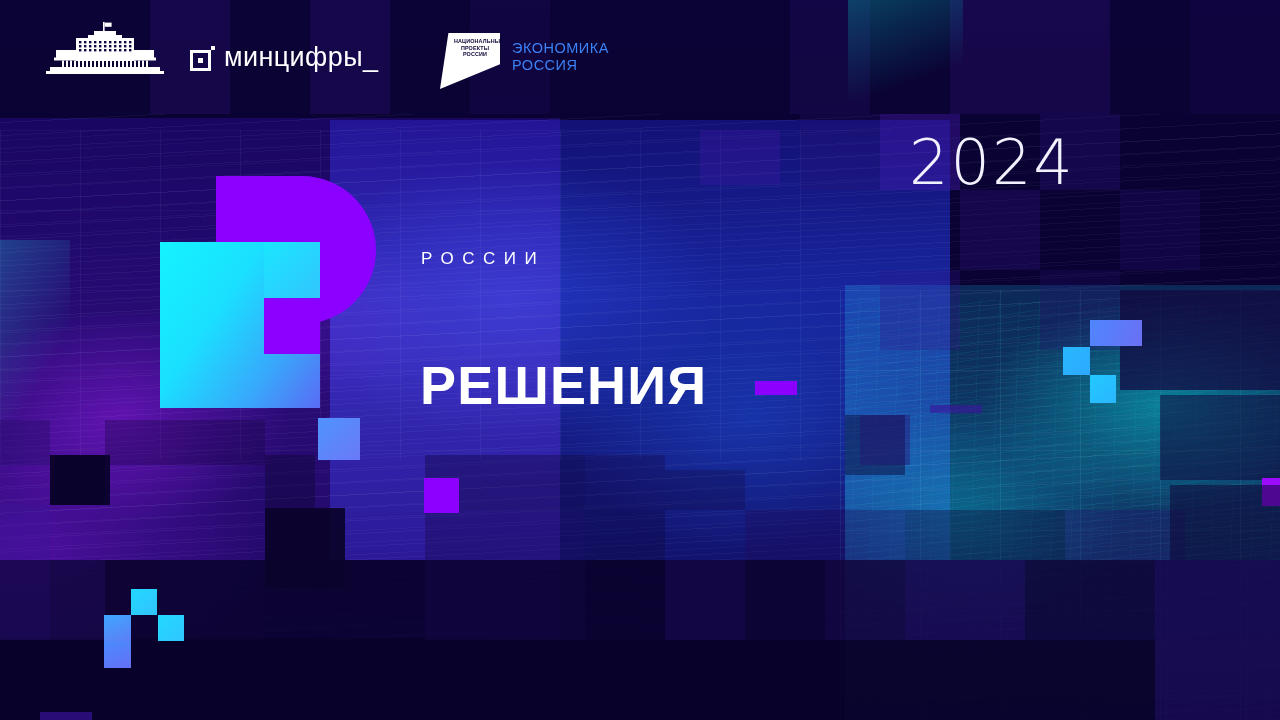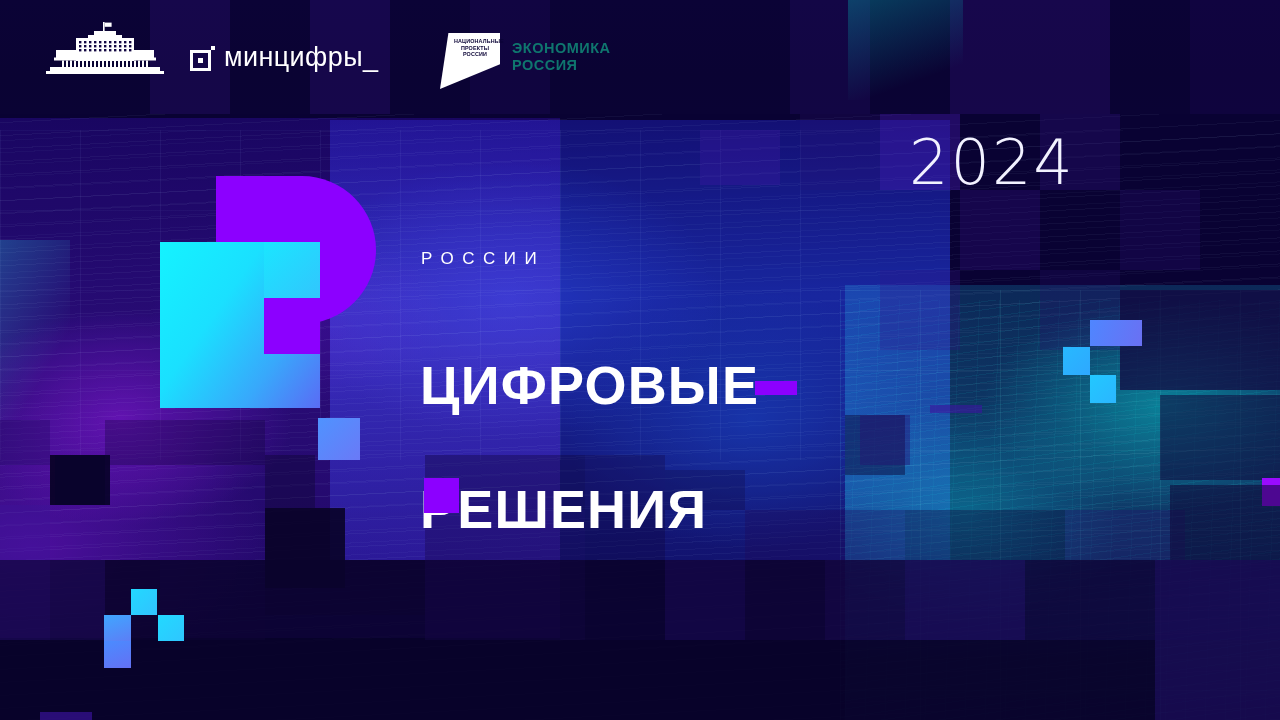--- a/index.html
+++ b/index.html
@@ -124,21 +124,21 @@
   .npr{position:absolute;left:440px;top:33px;display:flex;align-items:flex-start;gap:12px;}
   .npr-flag{position:relative;width:60px;height:56px;}
   .npr-flag .sail{
     position:absolute;left:0;top:0;width:60px;height:56px;background:#fff;
     clip-path:polygon(14% 0%, 100% 0%, 100% 56%, 0% 100%);
   }
   .npr-flag .txt{
     position:absolute;left:14px;top:5px;width:42px;color:#0a0335;
     font-size:5.4px;font-weight:bold;line-height:6.6px;letter-spacing:.15px;text-align:center;
   }
-  .npr-text{color:#0f766e;font-size:14.5px;font-weight:bold;line-height:17px;letter-spacing:.5px;margin-top:7px;}
+  .npr-text{color:#3b82f6;font-size:14.5px;font-weight:normal;line-height:17px;letter-spacing:.5px;margin-top:7px;}
 
   
   .ncr{position:absolute;left:620px;top:36px;text-align:center;width:176px;}
   .ncr-top{color:#fff;font-size:11.5px;font-weight:bold;letter-spacing:.6px;line-height:13px;}
   .ncr-word{color:#fff;font-size:27px;font-weight:bold;letter-spacing:-.5px;line-height:30px;margin-top:1px;
             font-family:"Liberation Serif","DejaVu Serif",serif;}
 
   
   .mark{position:absolute;left:160px;top:176px;width:216px;height:232px;}
   .mark-p{
@@ -409,21 +409,20 @@
   <div class="mark">
     <span class="mark-p"></span>
     <span class="mark-sq"></span>
     <span class="mark-cell-cy"></span>
     <span class="mark-cell-pu"></span>
   </div>
 
   <div class="kicker">РОССИИ</div>
 
   <div class="title">
-    <div>ЦИФРОВЫЕ</div>
     <div>РЕШЕНИЯ</div>
   </div>
   <span class="title-underscore"></span>
 
   <div class="year">2024</div>
 
   <span class="date-chip"></span>
 
 </div>
 

